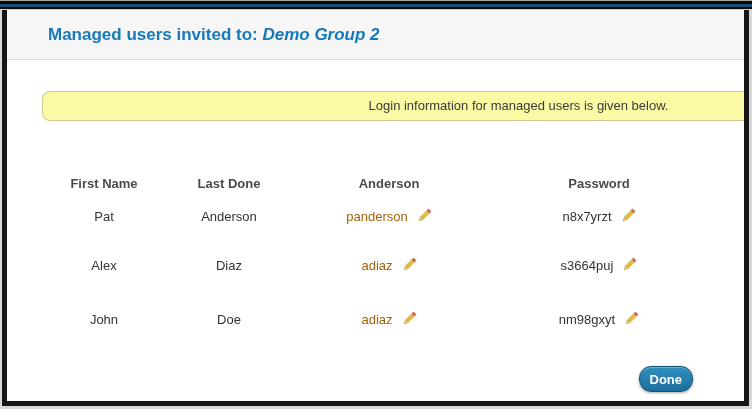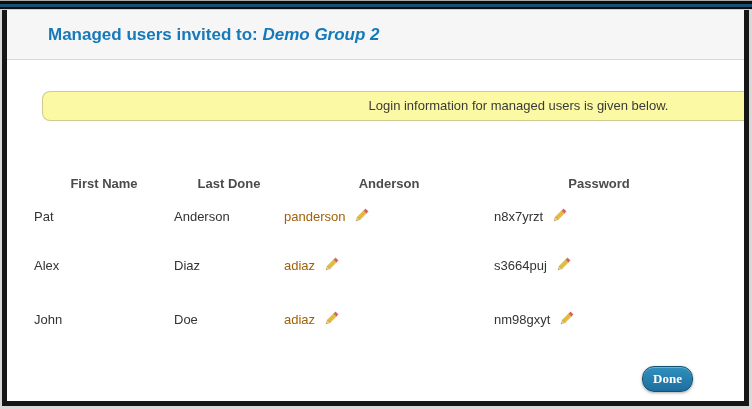--- a/index.html
+++ b/index.html
@@ -68,40 +68,40 @@
   .users-table col.c3 { width:210px; }
   .users-table col.c4 { width:210px; }
   .users-table th {
     height:22px; padding:0;
     font-size:13px; font-weight:bold; color:#4b4b4b;
     text-align:center; vertical-align:middle;
   }
   .users-table td {
     height:54px; padding:0;
     font-size:13px; color:#333333;
-    text-align:left; vertical-align:middle;
+    text-align:center; vertical-align:middle;
     white-space:nowrap;
   }
   .users-table tbody tr:first-child td { height:44px; }
 
   a.username-link { color:#a16207; text-decoration:none; cursor:pointer; }
 
   .pencil {
     display:inline-block; width:16px; height:16px;
     margin-left:8px; vertical-align:-3px; cursor:pointer;
   }
   .pencil svg { display:block; }
 
   .done-btn {
     position:absolute; right:51px; bottom:9px;
     height:26px; min-width:46px; padding:0 10px;
     background:linear-gradient(to bottom, #3090be, #1d6e9e);
     border:1px solid #14506f; border-radius:12px;
     color:#ffffff; font-weight:bold; font-size:13px;
-    font-family:Liberation Serif, serif;
+    font-family:Liberation Sans, sans-serif;
     box-shadow:0 1px 3px rgba(0,0,0,0.35), inset 0 1px 0 rgba(255,255,255,0.3);
     cursor:pointer;
   }
 </style>
 </head>
 <body>
 
 <div class="top-band"></div>
 
 <div class="modal">

